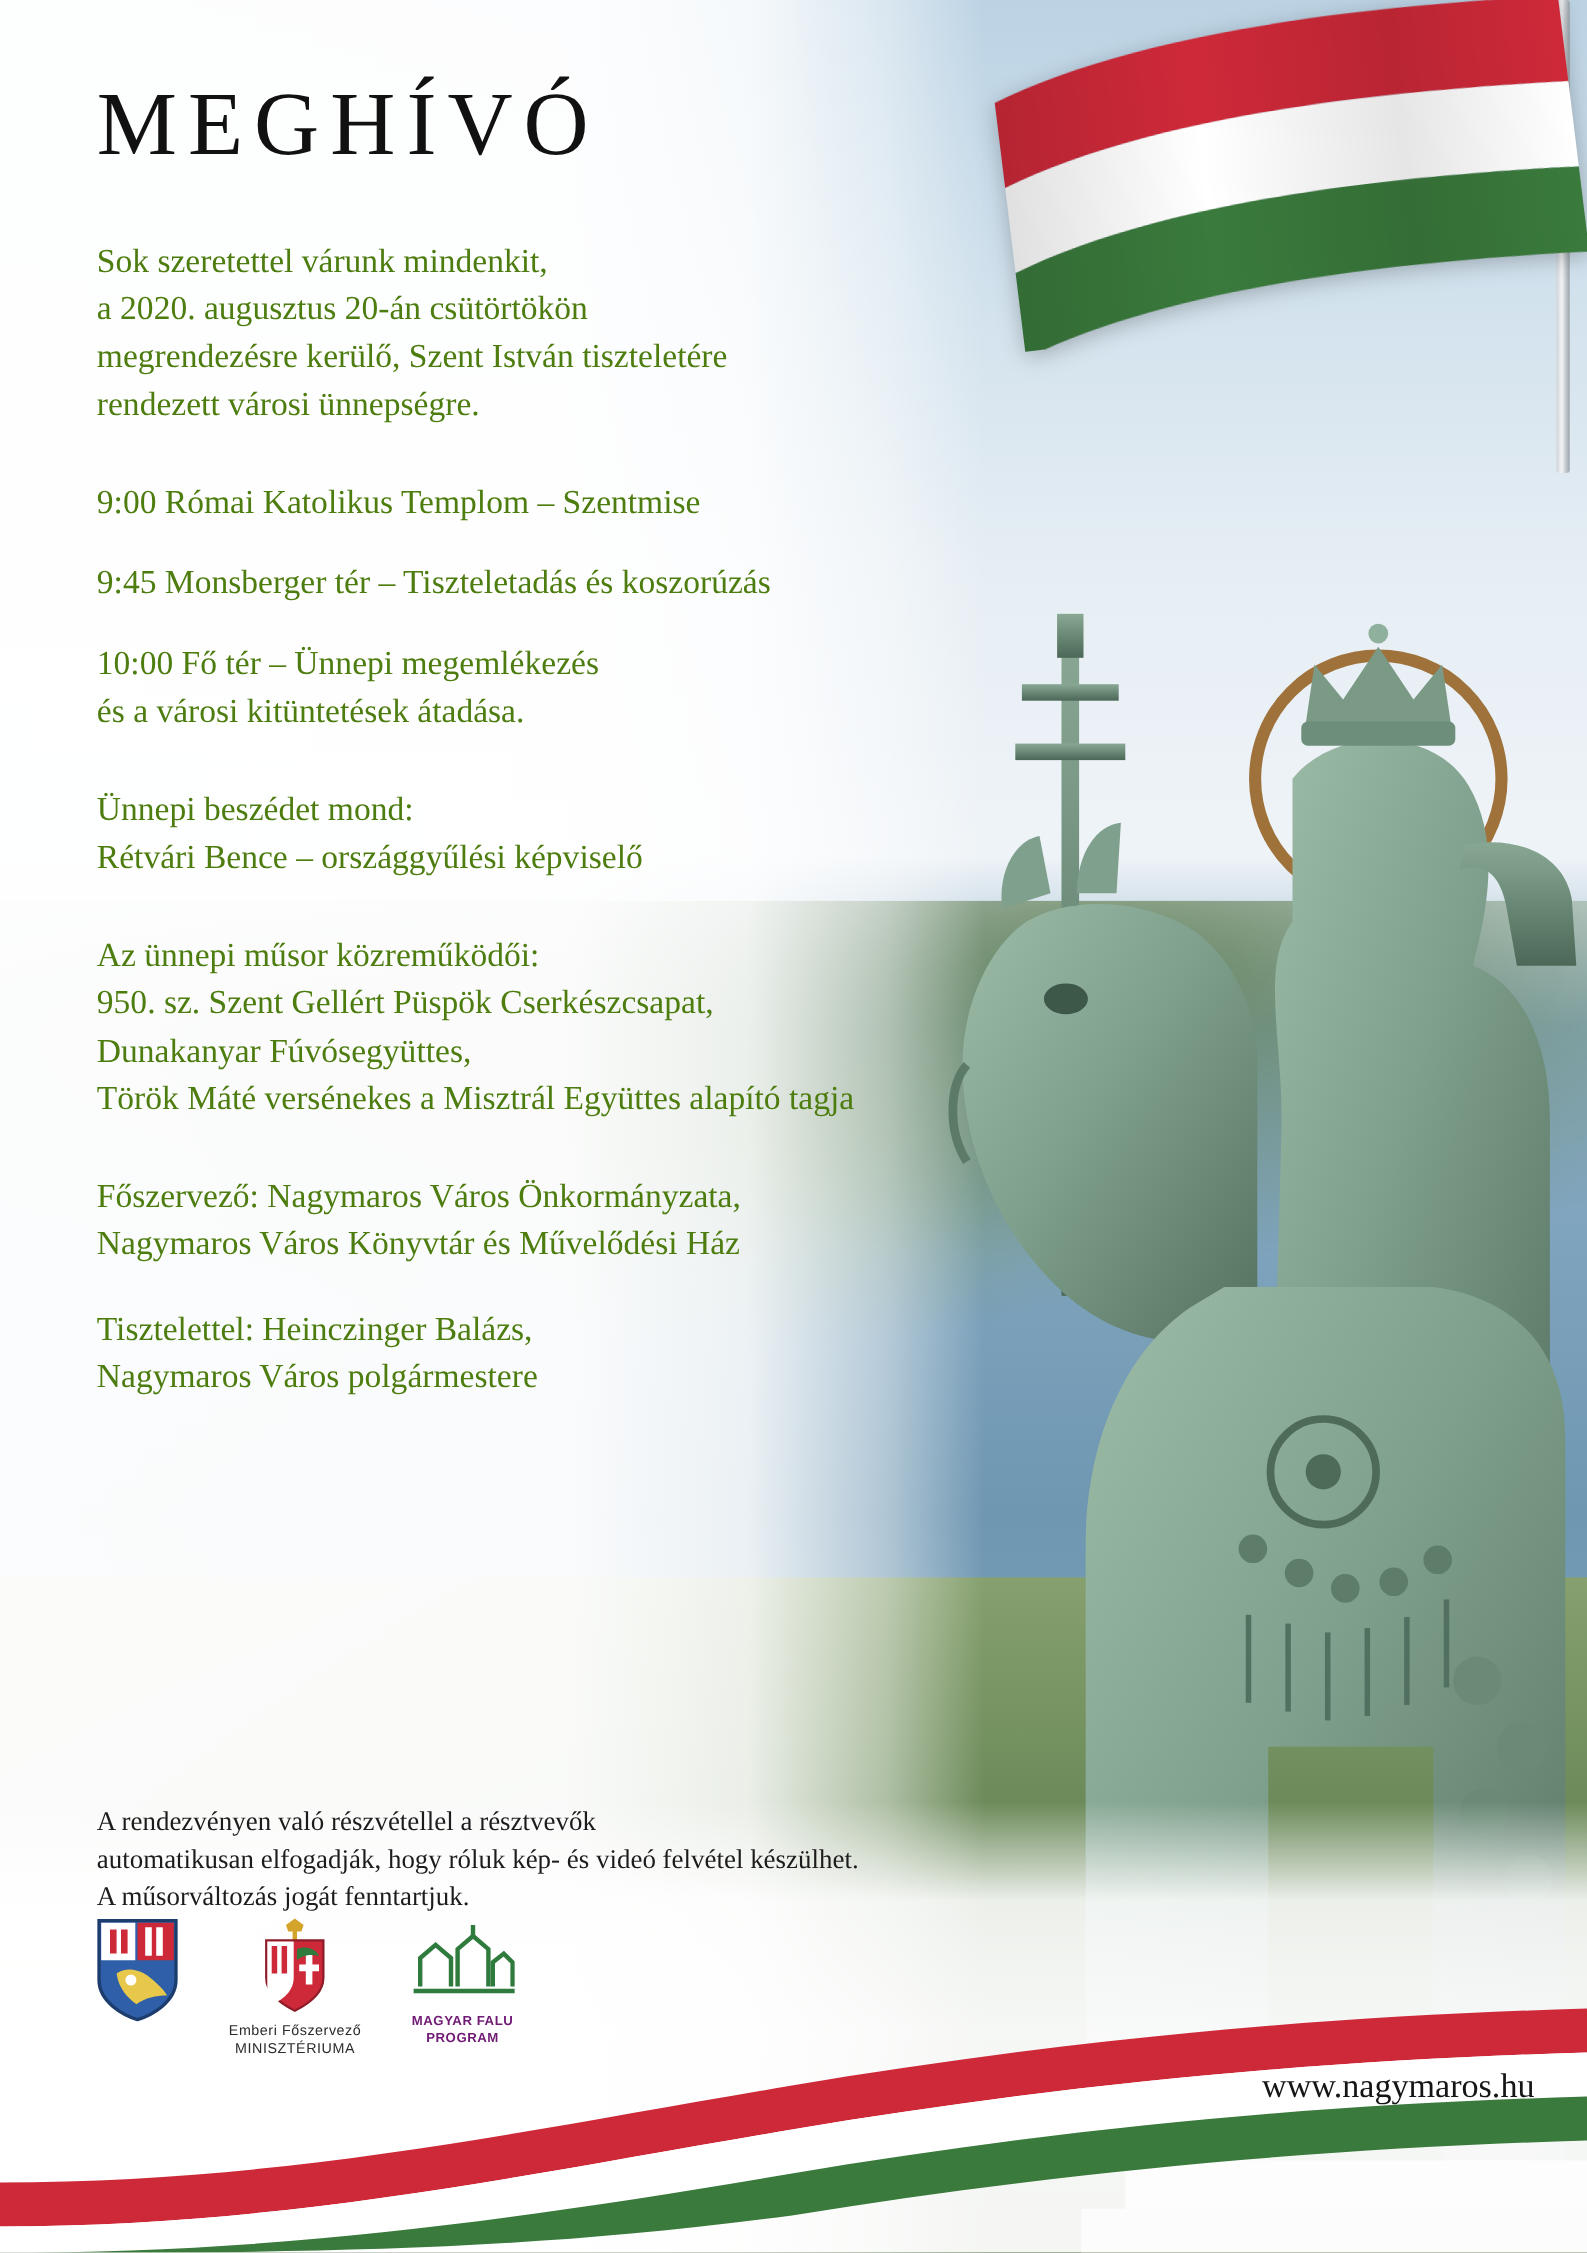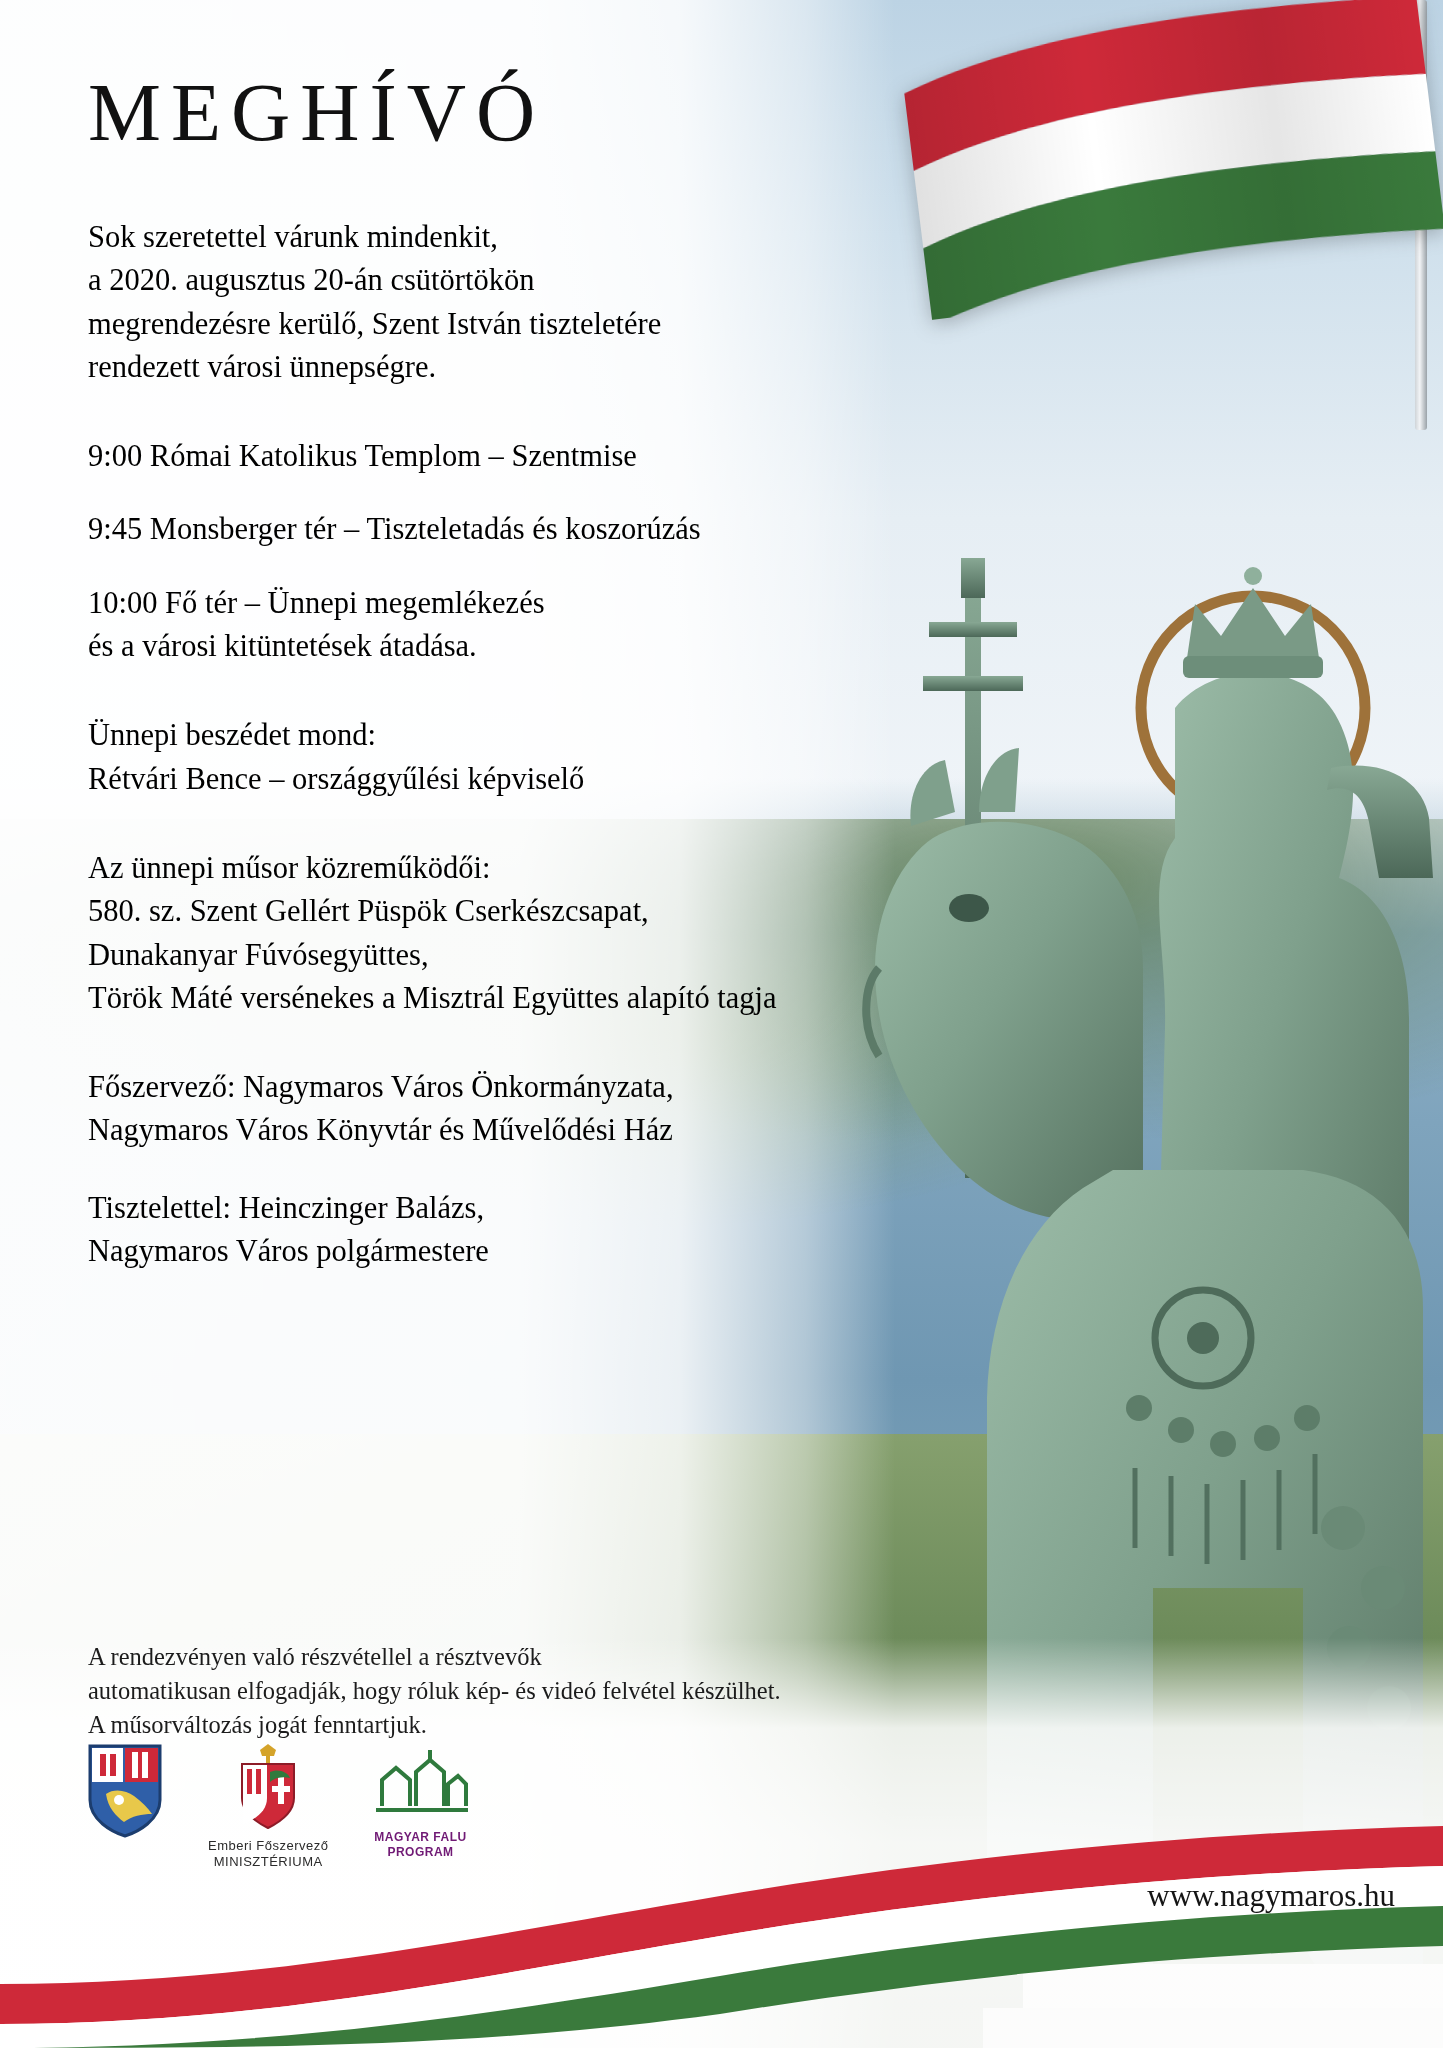--- a/index.html
+++ b/index.html
@@ -120,21 +120,21 @@
     font-weight: 400;
     margin: 0 0 62px 0;
     color: #111;
     line-height: 1;
   }
   .para {
     font-size: 30.5px;
     line-height: 1.42;
     margin: 0 0 34px 0;
     white-space: pre-line;
-    color: #000000;
+    color: #4d7c0f;
   }
   .para.tight { margin-bottom: 30px; }
   .para.gap-lg { margin-bottom: 46px; }
 
   .legal {
     position: absolute;
     left: 88px;
     top: 1640px;
     width: 820px;
     font-size: 24.5px;
@@ -298,21 +298,21 @@
 
     <p class="para tight">9:00  Római Katolikus Templom – Szentmise</p>
     <p class="para tight">9:45  Monsberger tér – Tiszteletadás és koszorúzás</p>
     <p class="para gap-lg">10:00  Fő tér – Ünnepi megemlékezés
 és a városi kitüntetések átadása.</p>
 
     <p class="para gap-lg">Ünnepi beszédet mond:
 Rétvári Bence – országgyűlési képviselő</p>
 
     <p class="para gap-lg">Az ünnepi műsor közreműködői:
-580. sz. Szent Gellért Püspök Cserkészcsapat,
+950. sz. Szent Gellért Püspök Cserkészcsapat,
 Dunakanyar Fúvósegyüttes,
 Török Máté versénekes a Misztrál Együttes alapító tagja</p>
 
     <p class="para">Főszervező: Nagymaros Város Önkormányzata,
 Nagymaros Város Könyvtár és Művelődési Ház</p>
 
     <p class="para gap-lg">Tisztelettel: Heinczinger Balázs,
 Nagymaros Város polgármestere</p>
   </div>
 

